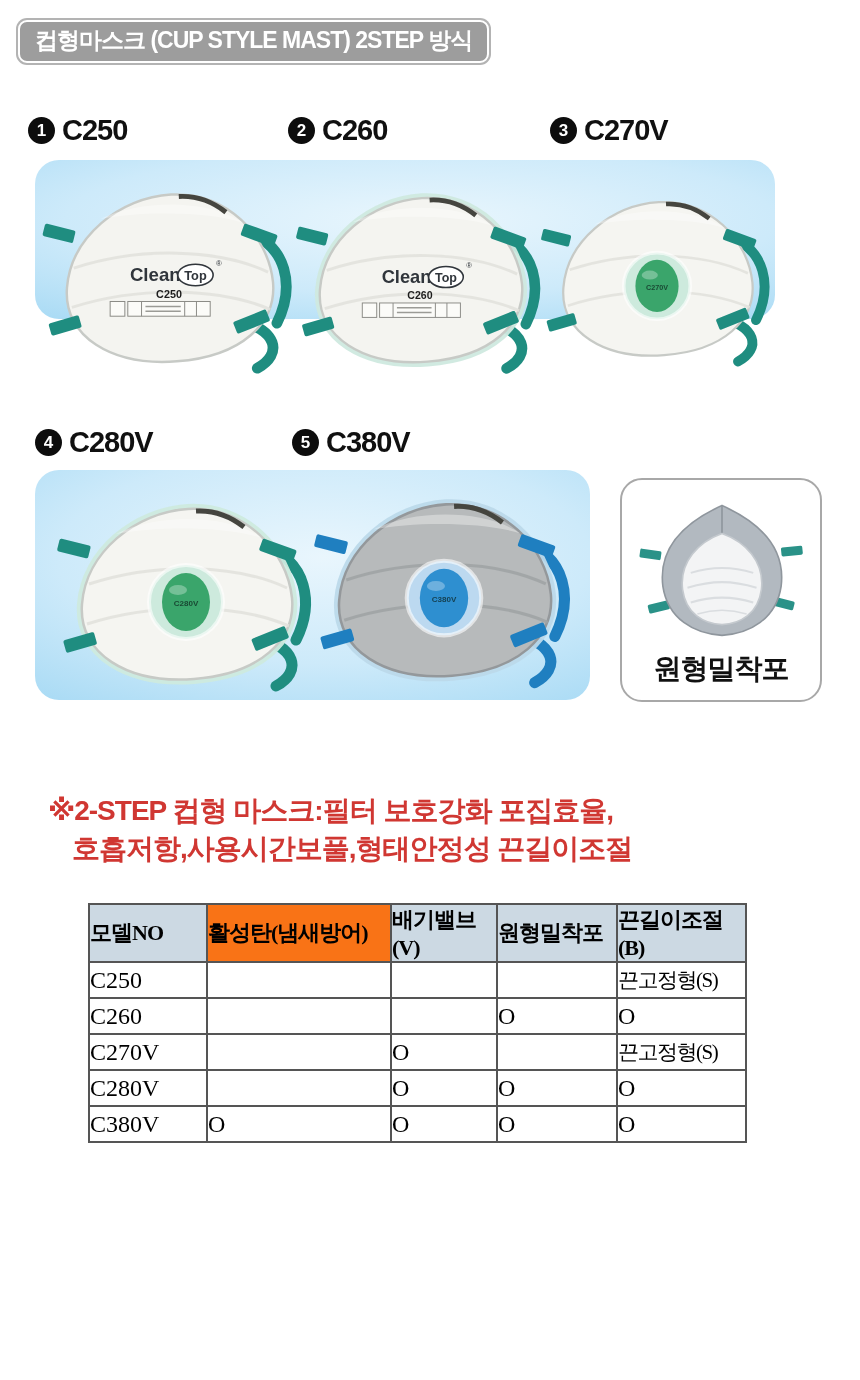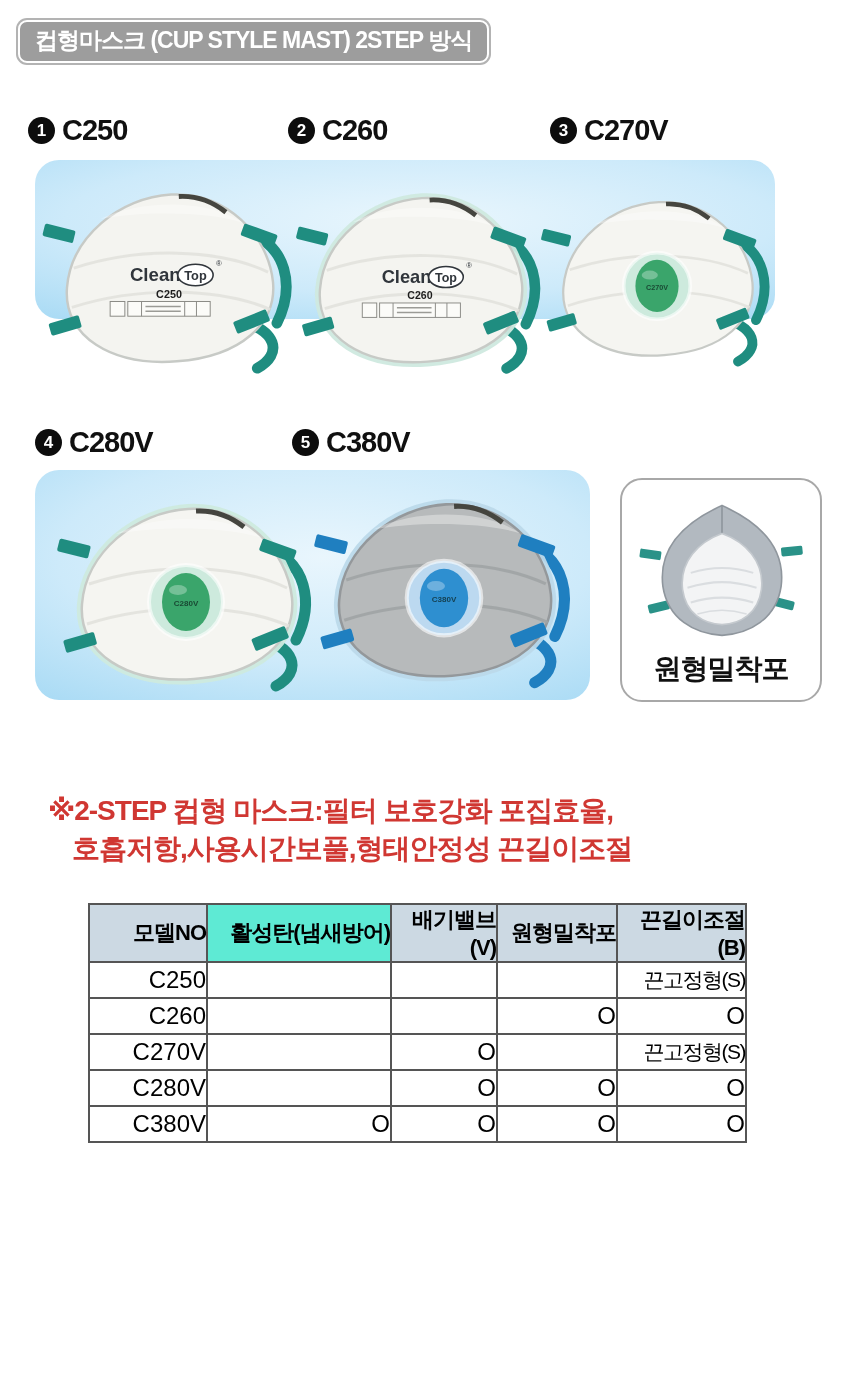--- a/index.html
+++ b/index.html
@@ -54,21 +54,21 @@
 
   
   .note { position:absolute; left:48px; top:764px; font-weight:700; line-height:38px; letter-spacing:-1px;margin-top:28px; }
   .note .l1 { font-size:28px; }
   .note .l2 { font-size:28px; margin-left:24px; }
 
   
   .spec-table {
     position:absolute; left:88px; top:903px; width:657px;
     border-collapse:collapse; table-layout:fixed;
-    font-size:24px; color:#000; text-align:right;
+    font-size:24px; color:#000; text-align:left;font-family:Liberation Serif, serif;
   }
   .spec-table th, .spec-table td { border:2px solid #555; }
   .spec-table th { height:42px; font-size:22px; font-weight:600; letter-spacing:-1px; }
   .spec-table td { height:36px; font-weight:500; }
   .spec-table .c0 { width:118px; }
   .spec-table .c1 { width:184px; }
   .spec-table .c2 { width:106px; }
   .spec-table .c3 { width:120px; }
   .spec-table .c4 { width:129px; }
   .spec-table td.strapcell { font-size:21px; letter-spacing:-1.5px; }
@@ -253,21 +253,21 @@
     <colgroup>
       <col class="c0">
         <col class="c1">
         <col class="c2">
         <col class="c3">
         <col class="c4">
     </colgroup>
     <thead>
       <tr>
         <th style="background: rgb(204, 217, 227);">모델NO</th>
-        <th style="background: #5eead4;">활성탄(냄새방어)</th>
+        <th style="background: #f97316;">활성탄(냄새방어)</th>
         <th style="background: rgb(204, 217, 227);">배기밸브(V)</th>
         <th style="background: rgb(204, 217, 227);">원형밀착포</th>
         <th style="background: rgb(204, 217, 227); margin-top: 32px;">끈길이조절(B)</th>
       </tr>
     </thead>
     <tbody>
       <tr>
         <td>C250</td>
         <td></td>
         <td></td>

